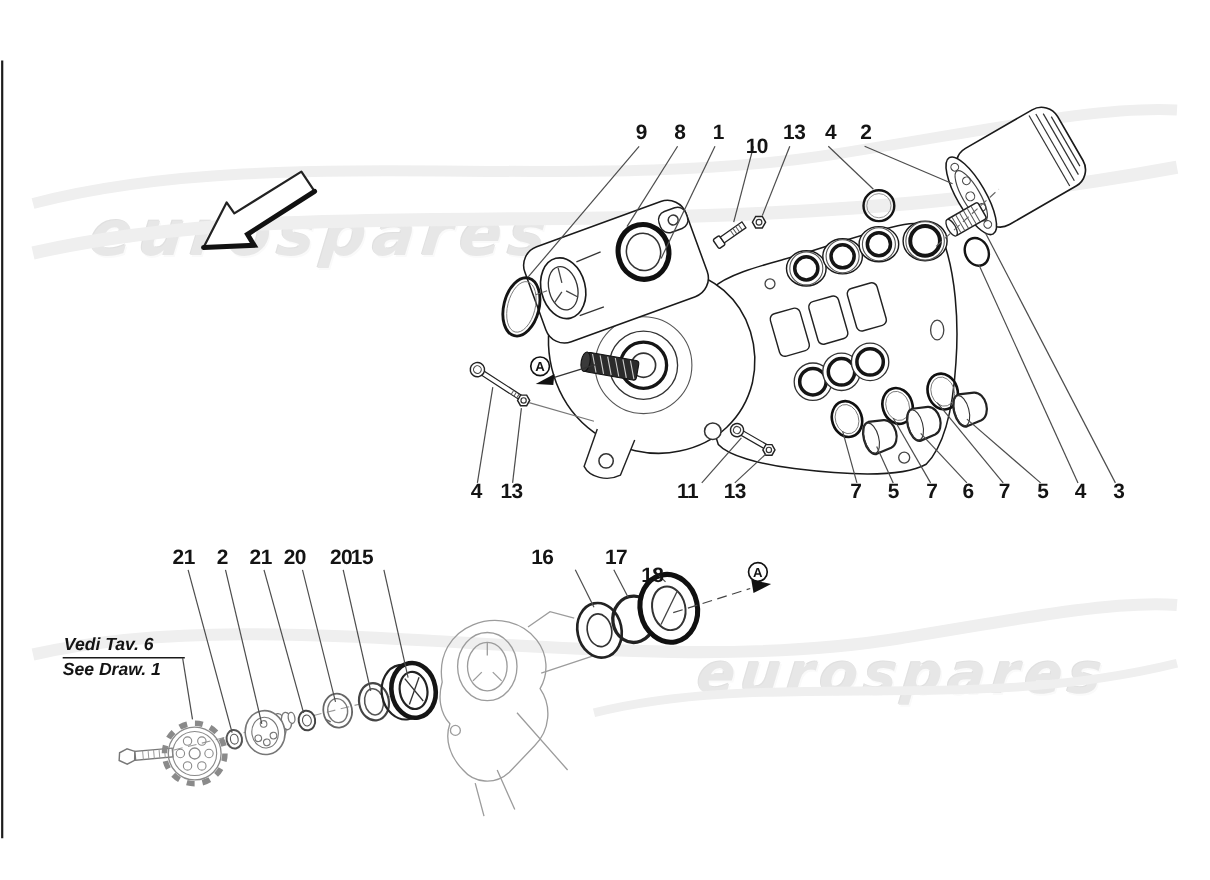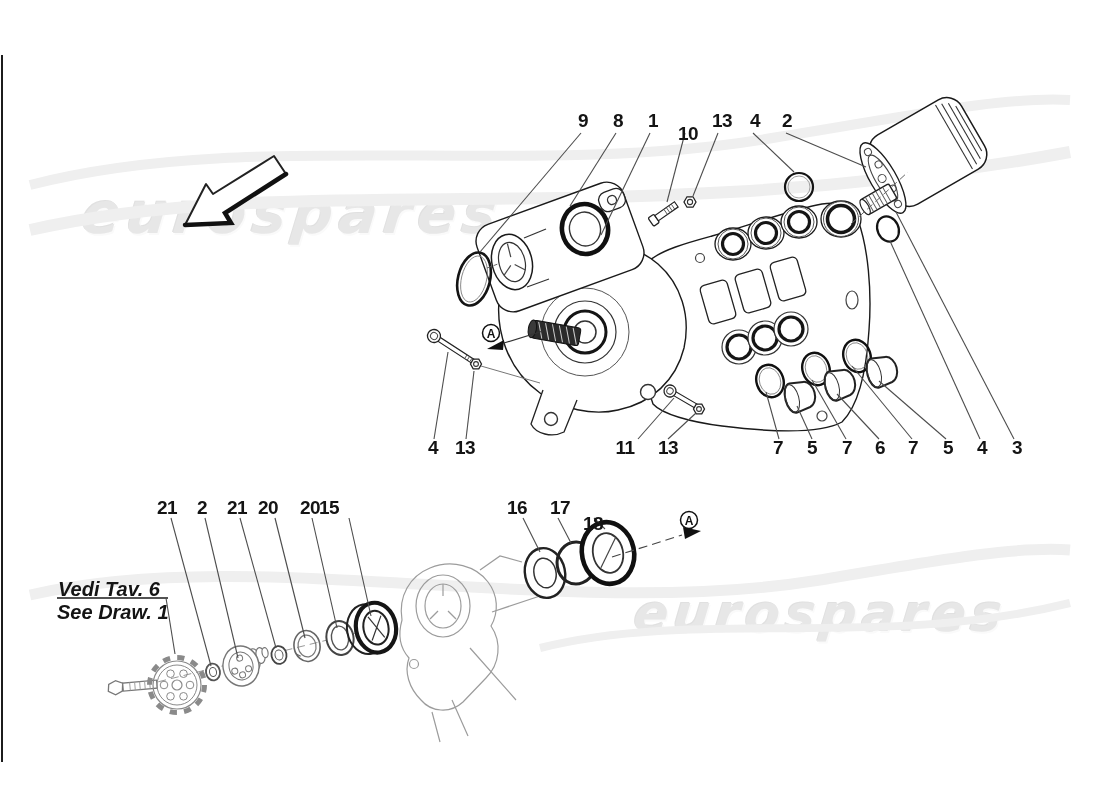--- a/index.html
+++ b/index.html
@@ -6,21 +6,21 @@
   #stage{position:relative;width:1100px;height:800px;background:#fff;overflow:hidden;
          font-family:"Liberation Sans",sans-serif;}
   #stage svg{position:absolute;left:0;top:0;}
   .watermark{position:absolute;font-family:"DejaVu Sans",sans-serif;font-style:italic;font-weight:bold;
              color:#e7e7e7;letter-spacing:6px;transform:skewX(-6deg);white-space:nowrap;
              text-shadow:1.5px 1.5px 0 #fafafa,-1px -1px 0 #e0e0e0;z-index:1;}
   .wm-top{left:82px;top:180px;font-size:57px;}
   .wm-bottom{left:634px;top:584px;font-size:51px;letter-spacing:5px;}
   .co{position:absolute;transform:translate(-50%,-50%);font-weight:bold;font-size:19px;
       color:#141414;letter-spacing:-0.5px;z-index:3;}
-  .note-line{position:absolute;font-style:italic;font-weight:bold;font-size:20px;color:#141414;z-index:3;}
+  .note-line{position:absolute;font-style:italic;font-weight:bold;font-size:16px;color:#141414;z-index:3;}
   .amark{font:bold 12px "Liberation Sans",sans-serif;fill:#111;text-anchor:middle;}
   svg .ln{stroke:#4d4d4d;stroke-width:1.1;}
   svg{z-index:2;}
 </style>
 </head>
 <body>
 
 <div id="stage">
 
   <div class="watermark wm-top">eurospares</div>
@@ -413,20 +413,20 @@
   <div class="co" style="left:948px;top:448px">5</div>
   <div class="co" style="left:982px;top:448px">4</div>
   <div class="co" style="left:1017px;top:448px">3</div>
 
   <div class="co" style="left:167px;top:508px">21</div>
   <div class="co" style="left:202px;top:508px">2</div>
   <div class="co" style="left:237px;top:508px">21</div>
   <div class="co" style="left:268px;top:508px">20</div>
   <div class="co" style="left:310px;top:508px">20</div>
   <div class="co" style="left:329px;top:508px">15</div>
-  <div class="co" style="left:517px;top:508px">16</div>
+  <div class="co" style="left:493px;top:508px">16</div>
   <div class="co" style="left:560px;top:508px">17</div>
   <div class="co" style="left:593px;top:524px">18</div>
 
   <div class="note-line" style="left:58px;top:578px">Vedi Tav. 6</div>
   <div class="note-line" style="left:57px;top:601px">See Draw. 1</div>
 
 </div>
 
 </body></html>

